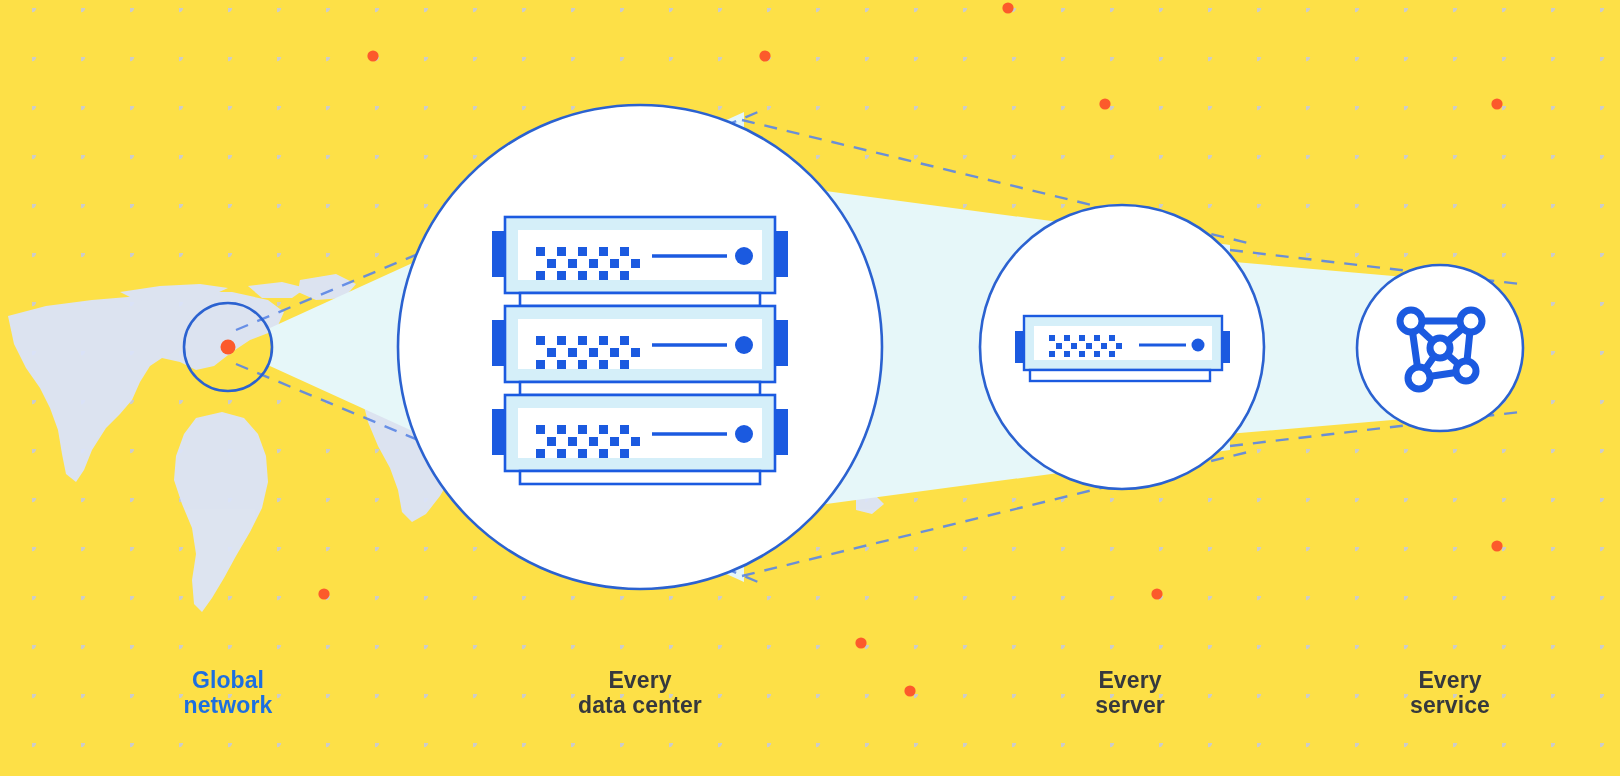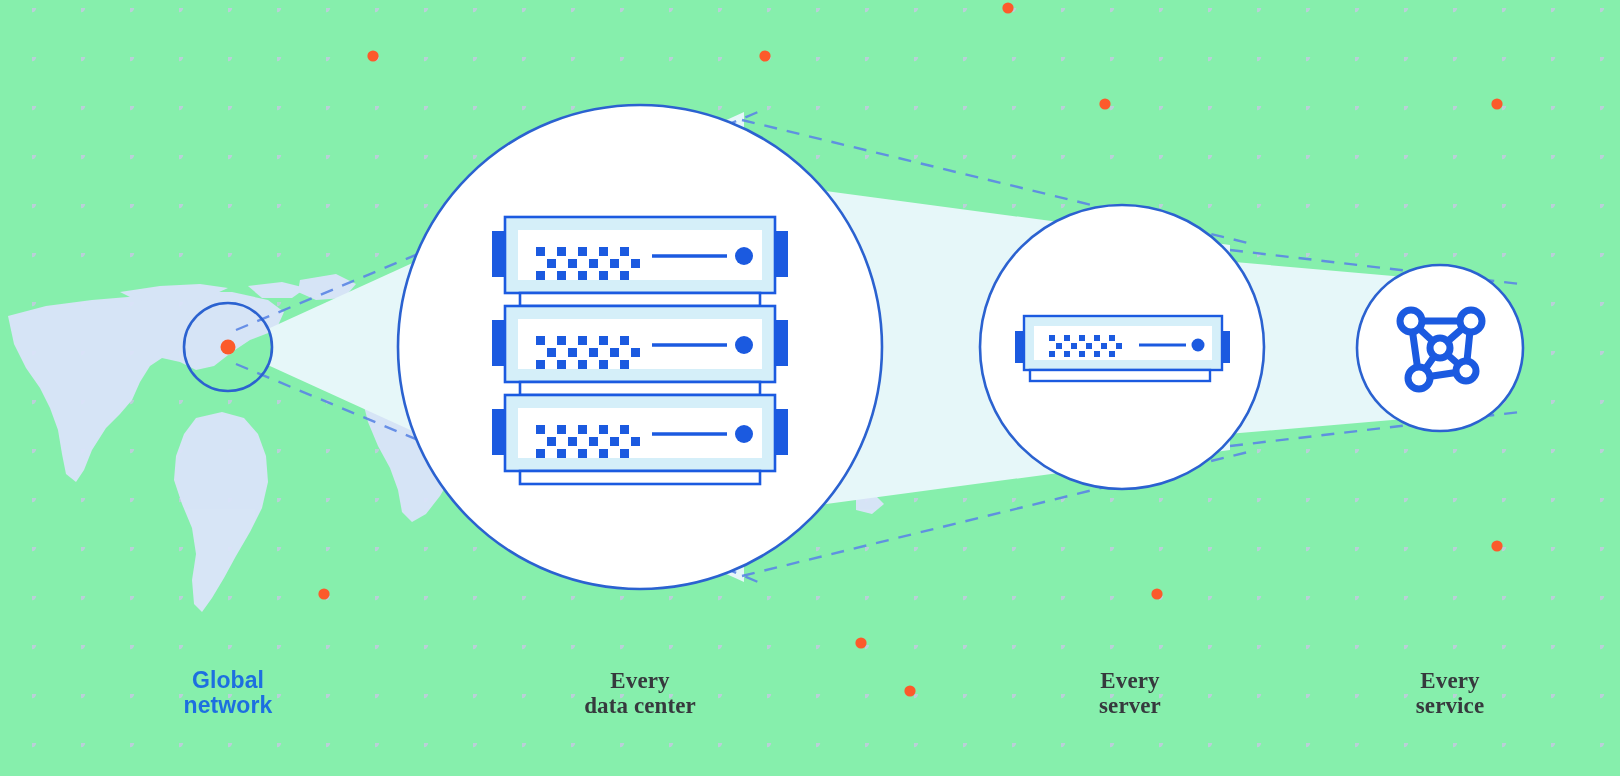--- a/index.html
+++ b/index.html
@@ -5,38 +5,38 @@
   * { box-sizing: border-box; margin: 0; padding: 0; }
   html, body {
     width: 1620px; height: 782px;
     overflow: hidden;
     background: #ffffff;
     font-family: "Liberation Sans", sans-serif;
   }
   #stage {
     position: relative;
     width: 1620px; height: 776px;
-    background: #86efac;
+    background: #fde047;
   }
   #stage svg.layer {
     position: absolute; top: 0; left: 0;
     width: 1620px; height: 782px;
     display: block;
   }
   .labels { position: absolute; top: 0; left: 0; width: 1620px; height: 782px; }
   .label {
     position: absolute;
     text-align: center;
     font-size: 23px;
     line-height: 25px;
     font-weight: 700;
     letter-spacing: 0.1px;
     white-space: pre-line;
   }
-  .label.dark  { color: #36393d; font-family: Liberation Serif, serif; }
+  .label.dark  { color: #36393d; }
   .label.blue  { color: #1d6fe0; }
 </style>
 </head>
 <body>
 
 <div id="stage">
 
   <svg class="layer" viewBox="0 0 1620 782" xmlns="http://www.w3.org/2000/svg">
     <defs>
       <pattern id="dotgrid" x="32" y="8" width="49" height="49" patternUnits="userSpaceOnUse">

